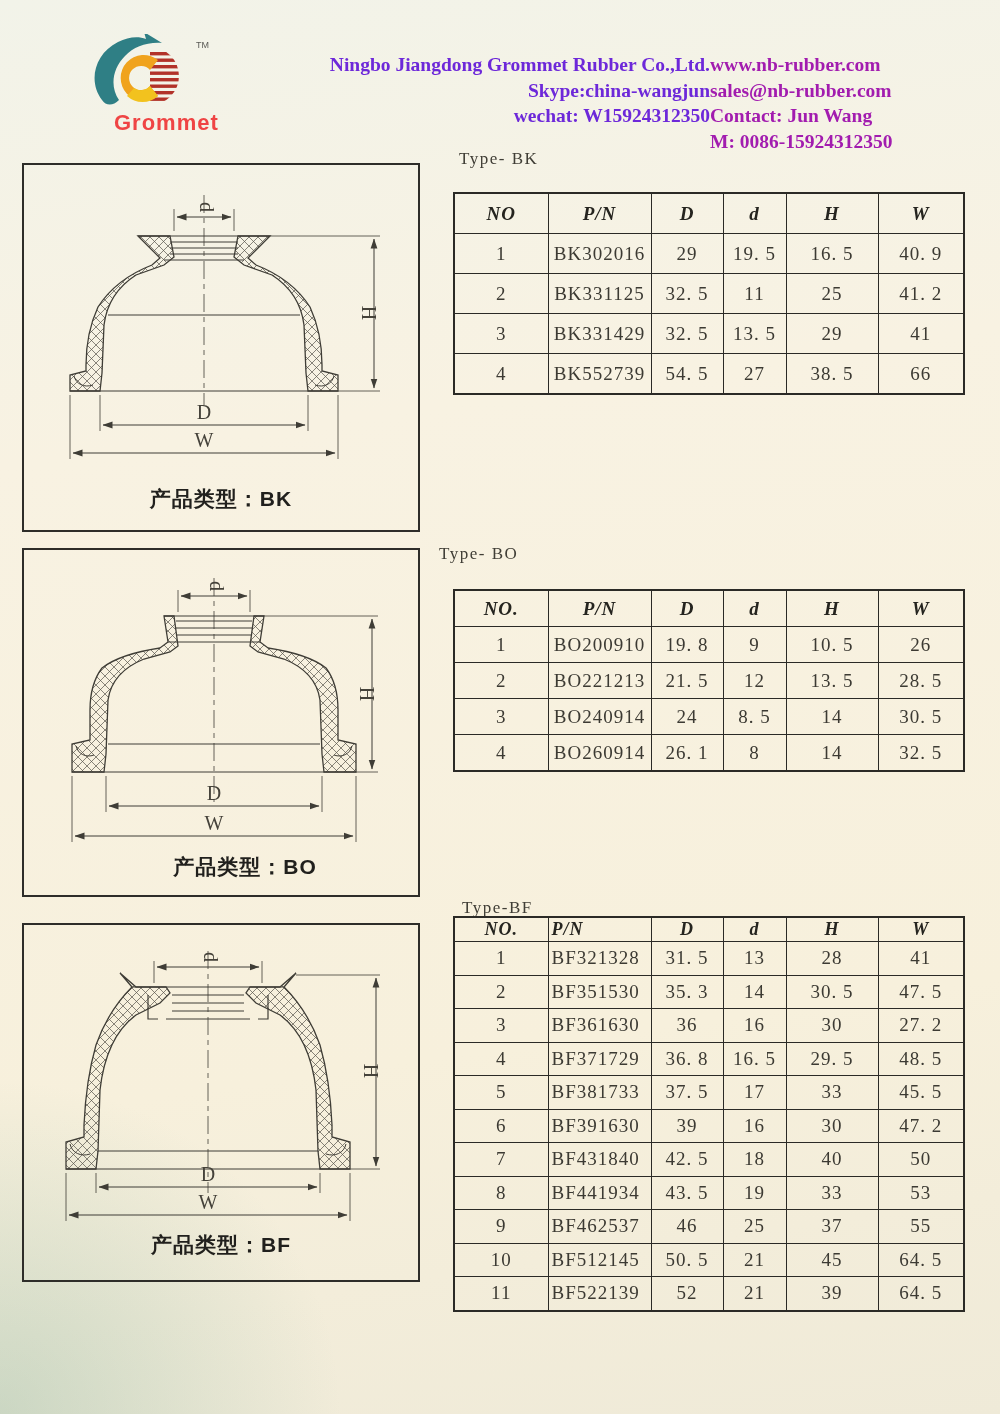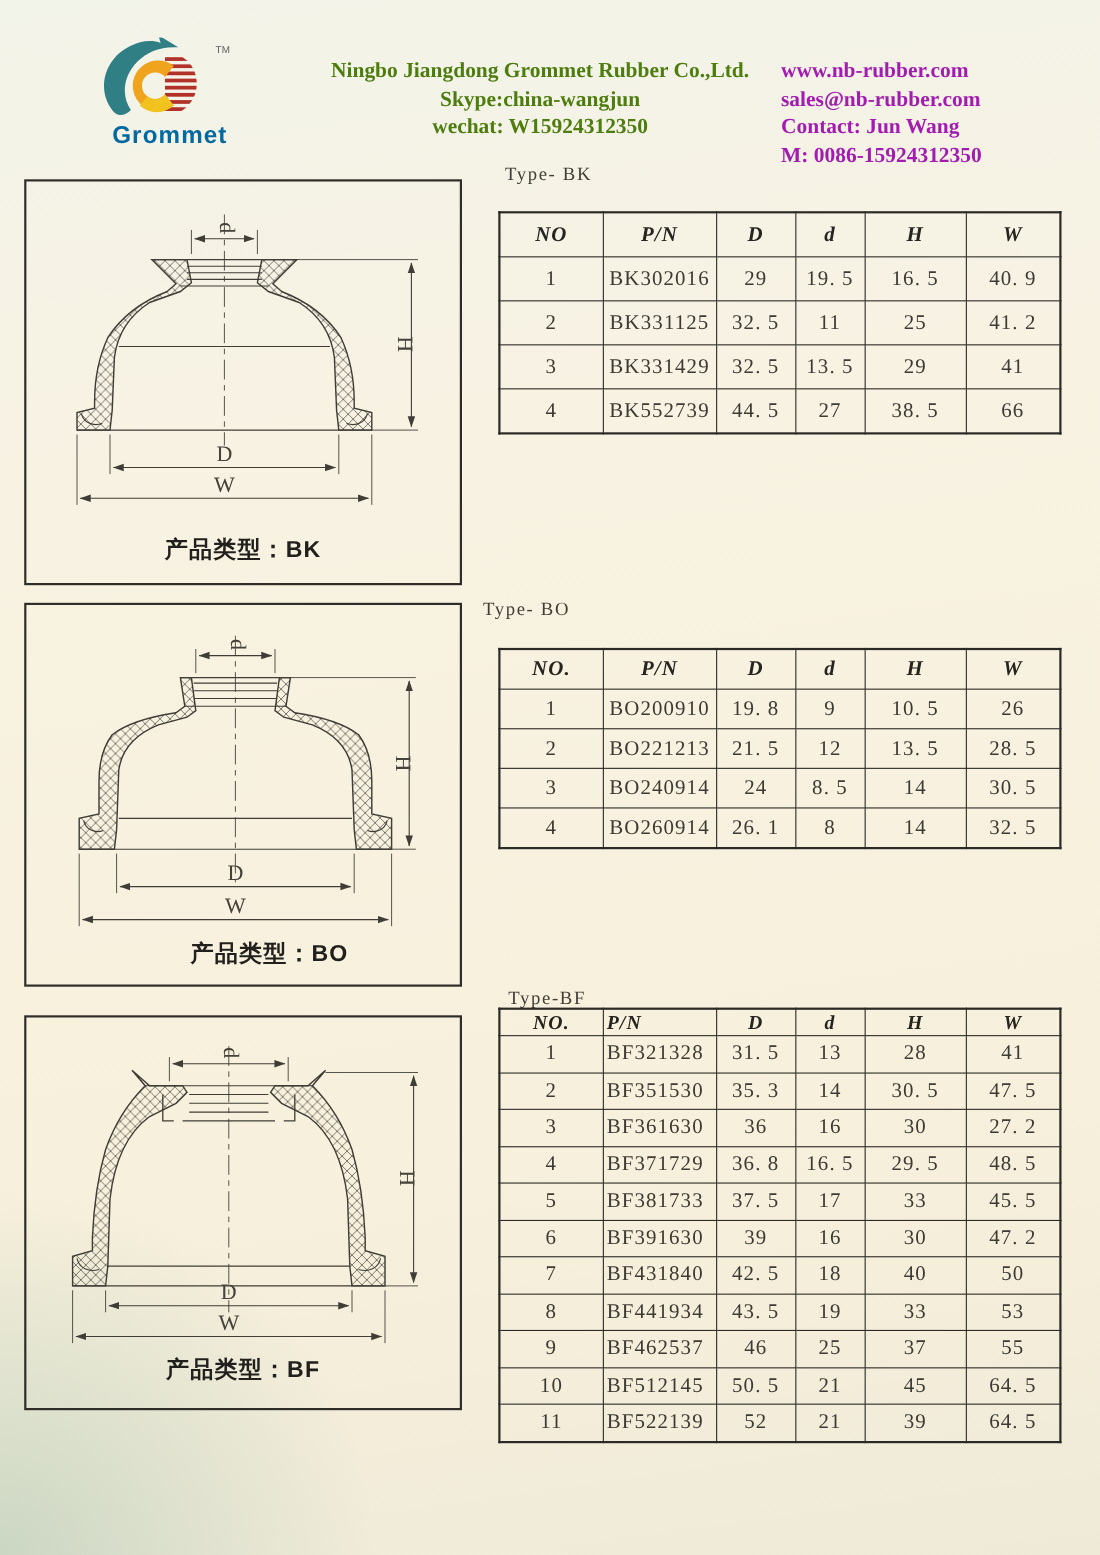--- a/index.html
+++ b/index.html
@@ -6,24 +6,24 @@
   body{
     width:1000px;height:1414px;overflow:hidden;
     font-family:"Liberation Serif",serif;
     background:
       radial-gradient(55% 38% at 0% 100%, rgba(140,180,158,0.38), rgba(140,180,158,0) 62%),
       linear-gradient(172deg,#f2f3e9 0%,#f8f2e2 30%,#f7f0dc 72%,#efead8 100%);
   }
   .page{position:relative;width:916px;height:1414px;}
   
   .logo-wrap{position:absolute;left:84px;top:34px;width:170px;height:110px;}
-  .brand{position:absolute;left:18px;top:76px;font:700 22px "Liberation Sans",sans-serif;
-         color:#0369a1;letter-spacing:1px;}
-  .co-block{position:absolute;left:286px;top:52px;width:410px;text-align:center;
-            font:700 19.5px "Liberation Serif",serif;line-height:25.5px;color:#4d7c0f;}
+  .brand{position:absolute;left:30px;top:76px;font:700 22px "Liberation Sans",sans-serif;
+         color:#ef4444;letter-spacing:1px;}
+  .co-block{position:absolute;left:300px;top:52px;width:410px;text-align:right;
+            font:700 19.5px "Liberation Serif",serif;line-height:25.5px;color:#6d28d9;}
   .ct-block{position:absolute;left:710px;top:52px;width:200px;text-align:left;
             font:700 19.5px "Liberation Serif",serif;line-height:25.5px;color:#a21caf;}
   
   .type-label{position:absolute;font:17px "Liberation Serif",serif;letter-spacing:1.5px;color:#403e36;}
   
   table.spec{position:absolute;left:453px;border-collapse:collapse;table-layout:fixed;
              width:510px;border:2.5px solid #2b2a26;color:#3c3a33;}
   .spec th,.spec td{border:1.6px solid #2b2a26;text-align:center;font-size:19px;
              letter-spacing:1px;white-space:nowrap;overflow:hidden;}
   .spec th{font-weight:700;color:#25241f;font-style:italic;}
@@ -128,21 +128,21 @@
           <td>3</td>
           <td>BK331429</td>
           <td>32. 5</td>
           <td>13. 5</td>
           <td>29</td>
           <td>41</td>
         </tr>
         <tr>
           <td>4</td>
           <td>BK552739</td>
-          <td>44. 5</td>
+          <td>54. 5</td>
           <td>27</td>
           <td>38. 5</td>
           <td>66</td>
         </tr>
       </tbody>
     </table>
   <table class="spec bo">
     <colgroup>
         <col style="width:94px">
         <col style="width:103px">

